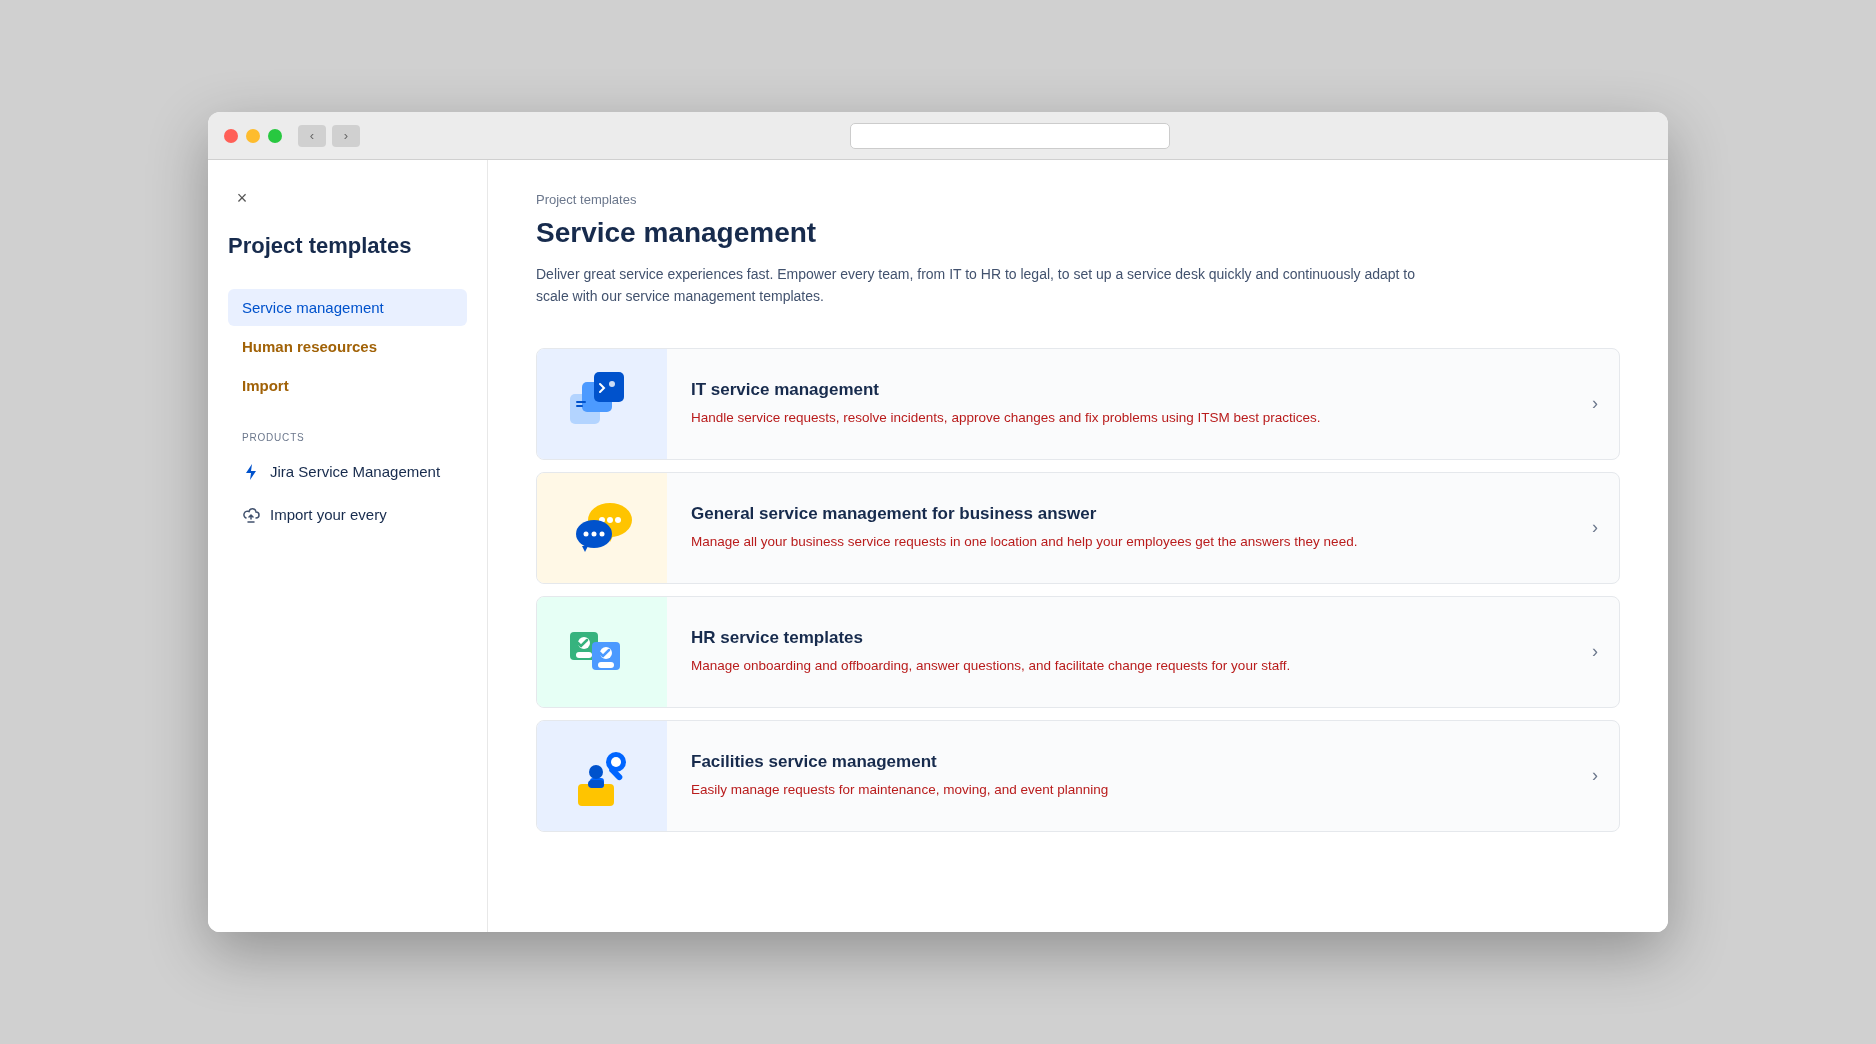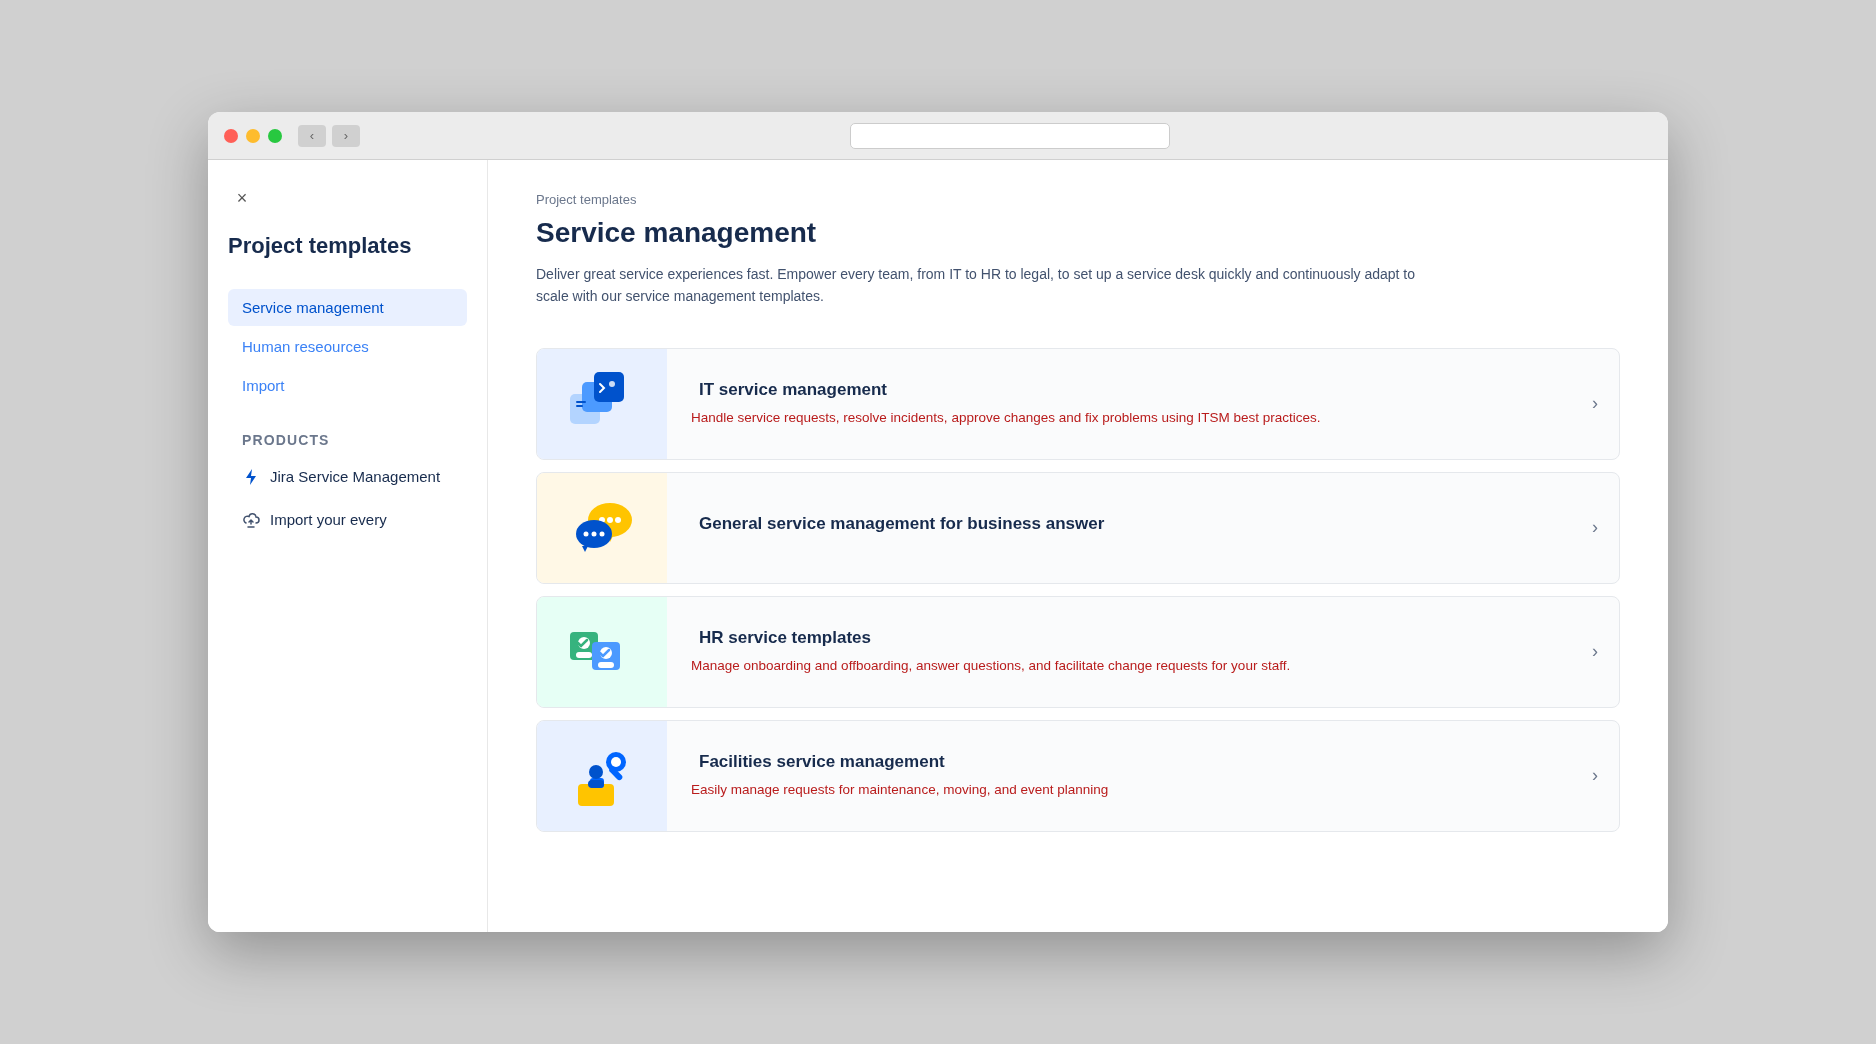--- a/index.html
+++ b/index.html
@@ -119,34 +119,34 @@
     .sidebar-nav {
       display: flex;
       flex-direction: column;
       gap: 2px;
     }
 
     .sidebar-nav-item {
       padding: 10px 14px;
       border-radius: 6px;
       font-size: 15px;
-      color: #3b82f6;
-      cursor: pointer;
-      font-weight: 400;
+      color: #a16207;
+      cursor: pointer;
+      font-weight: 700;
     }
 
     .sidebar-nav-item.active {
       background: #e9f0ff;
       color: #0052cc;
       font-weight: 500;
     }
 
     .sidebar-section-label {
-      font-size: 14px;
-      font-weight: 700;
+      font-size: 10px;
+      font-weight: 400;
       color: #6b778c;
       letter-spacing: 0.08em;
       text-transform: uppercase;
       margin: 28px 0 10px 14px;
     }
 
     .sidebar-product-item {
       display: flex;
       align-items: flex-start;
       gap: 10px;
@@ -222,21 +222,20 @@
     .template-info {
       flex: 1;
       padding: 20px 24px;
     }
 
     .template-title {
       font-size: 17px;
       font-weight: 600;
       color: #172b4d;
       margin-bottom: 8px;
-      margin-left: 8px;
     }
 
     .template-desc {
       font-size: 13.5px;
       color: #b91c1c;
       line-height: 1.5;
       max-width: 680px;
     }
 
     .template-arrow {
@@ -338,20 +337,21 @@
             <polygon points="52,46 44,46 48,54" fill="#ffc400"></polygon>
             <ellipse cx="32" cy="46" rx="18" ry="14" fill="#0052cc"></ellipse>
             <circle cx="24" cy="46" r="2.5" fill="white"></circle>
             <circle cx="32" cy="46" r="2.5" fill="white"></circle>
             <circle cx="40" cy="46" r="2.5" fill="white"></circle>
             <polygon points="26,58 20,58 23,64" fill="#0052cc"></polygon>
           </svg>
         </div>
         <div class="template-info">
           <div class="template-title">General service management for business answer</div>
+          <div class="template-desc">Manage all your business service requests in one location and help your employees get the answers they need.</div>
         </div>
         <div class="template-arrow">›</div>
       </div>
 
       <div class="template-card">
         <div class="template-icon-area" style="background:#e6fff5;">
           <svg viewBox="0 0 80 80" fill="none" xmlns="http://www.w3.org/2000/svg">
 
             <rect x="8" y="20" width="28" height="28" rx="4" fill="#36b37e"></rect>
             <circle cx="22" cy="31" r="6" fill="white"></circle>

